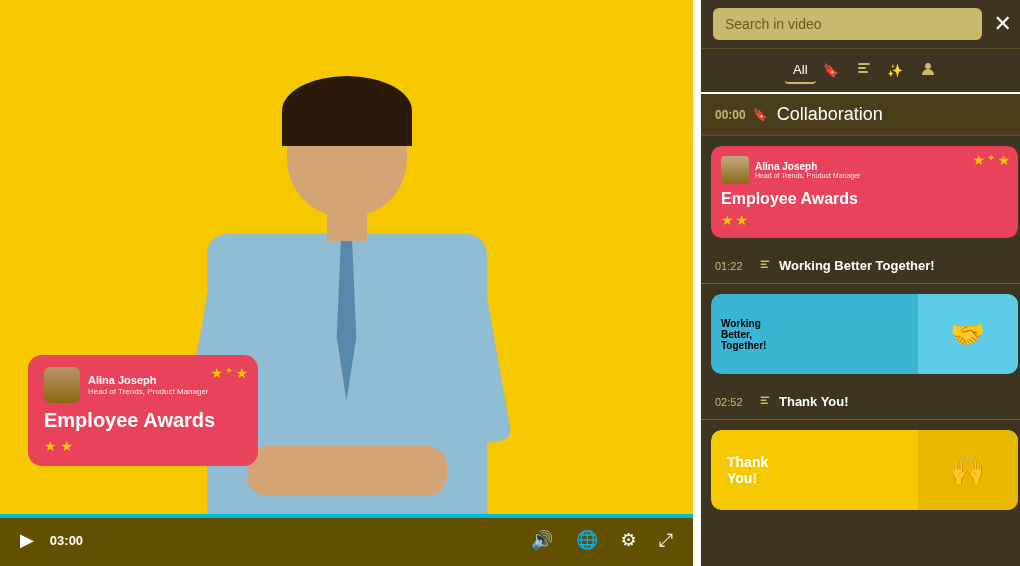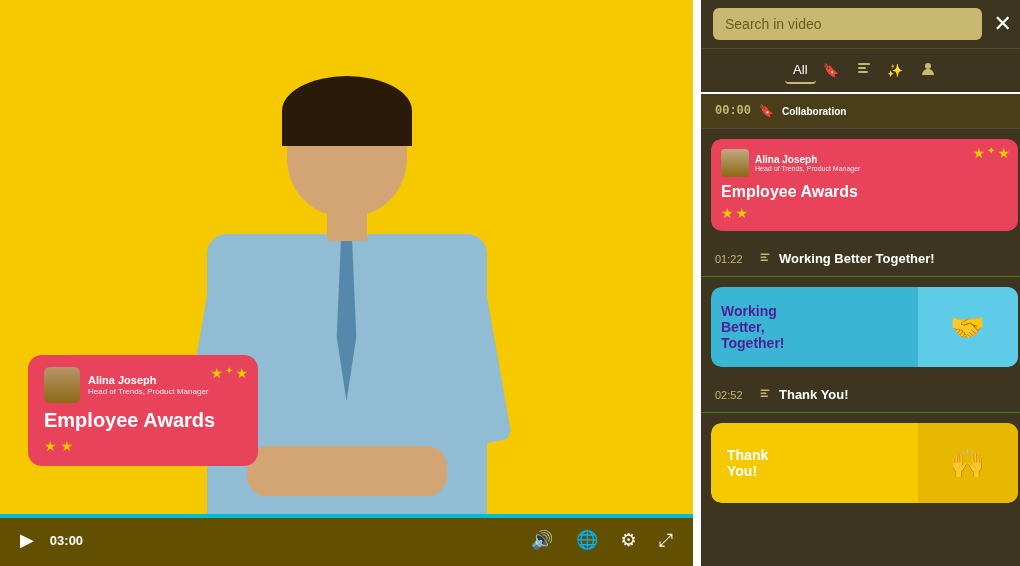--- a/index.html
+++ b/index.html
@@ -337,32 +337,31 @@
       padding: 10px 14px;
       gap: 8px;
       background: #4a3d1a;
       border-bottom: 1px solid #5a4e2a;
     }
 
     .section-time {
       color: #c8b870;
       font-size: 12px;
       font-weight: 600;
-      font-family: Liberation Mono, monospace;
     }
 
     .section-icon {
       color: #c8b870;
       font-size: 12px;
     }
 
     .section-title {
       color: white;
-      font-size: 10px;
-      font-weight: 700;
+      font-size: 18px;
+      font-weight: 400;
     }
 
     
     .slide-item {
       margin: 10px 10px;
       border-radius: 10px;
       overflow: hidden;
       cursor: pointer;
     }
 
@@ -448,23 +447,23 @@
     }
 
     .slide-card-blue-text {
       padding: 10px;
       flex: 1;
       display: flex;
       align-items: center;
     }
 
     .slide-card-blue-title {
-      font-size: 14px;
+      font-size: 10px;
       font-weight: 900;
-      color: #4c1d95;
+      color: #000000;
     }
 
     .slide-card-blue-img {
       width: 100px;
       background: #5ecce8;
       display: flex;
       align-items: center;
       justify-content: center;
       font-size: 28px;
     }

